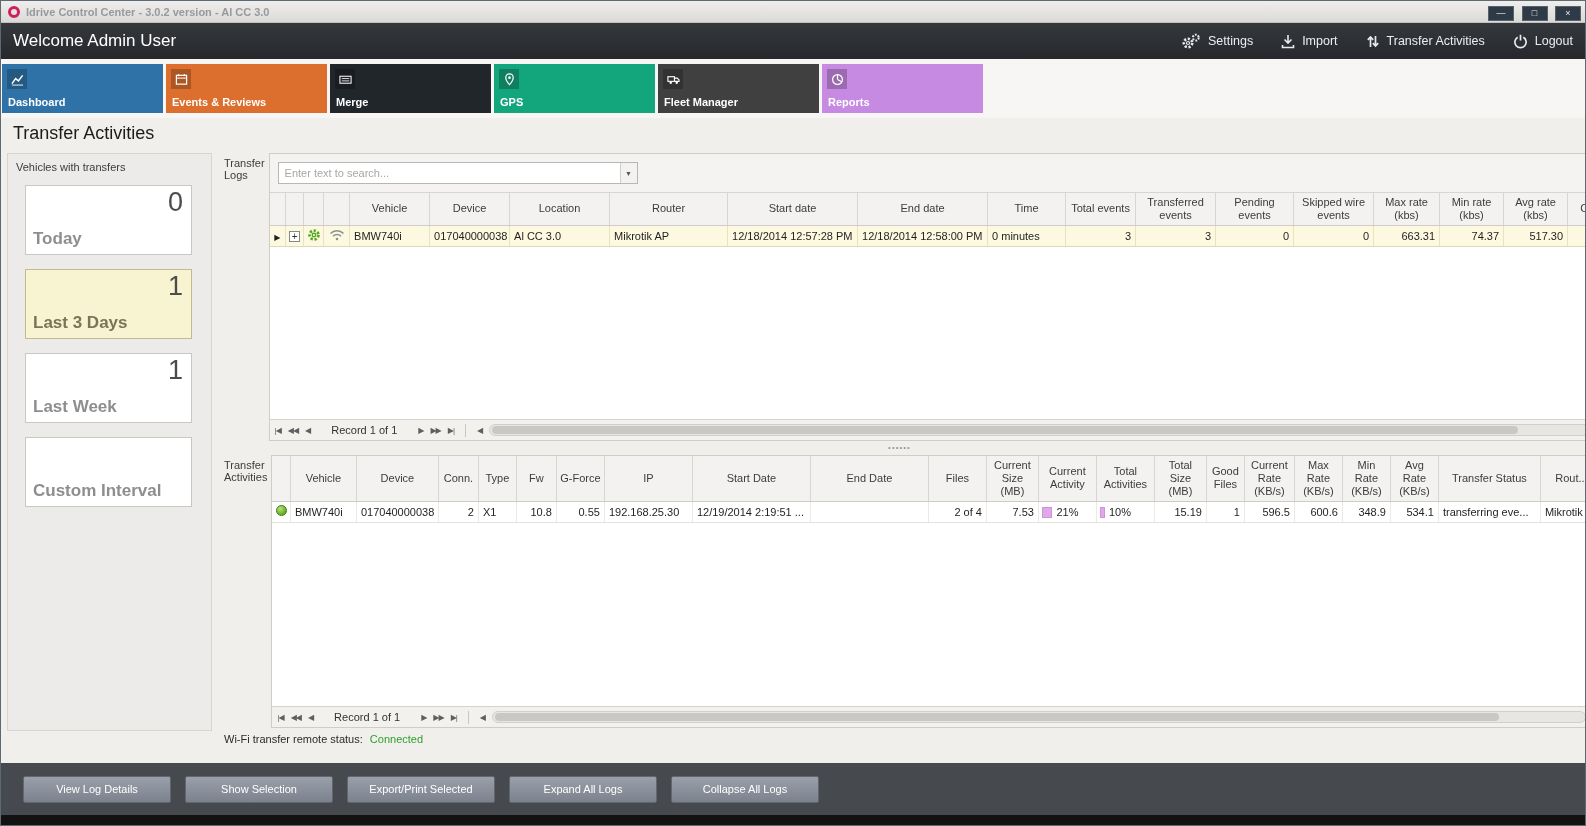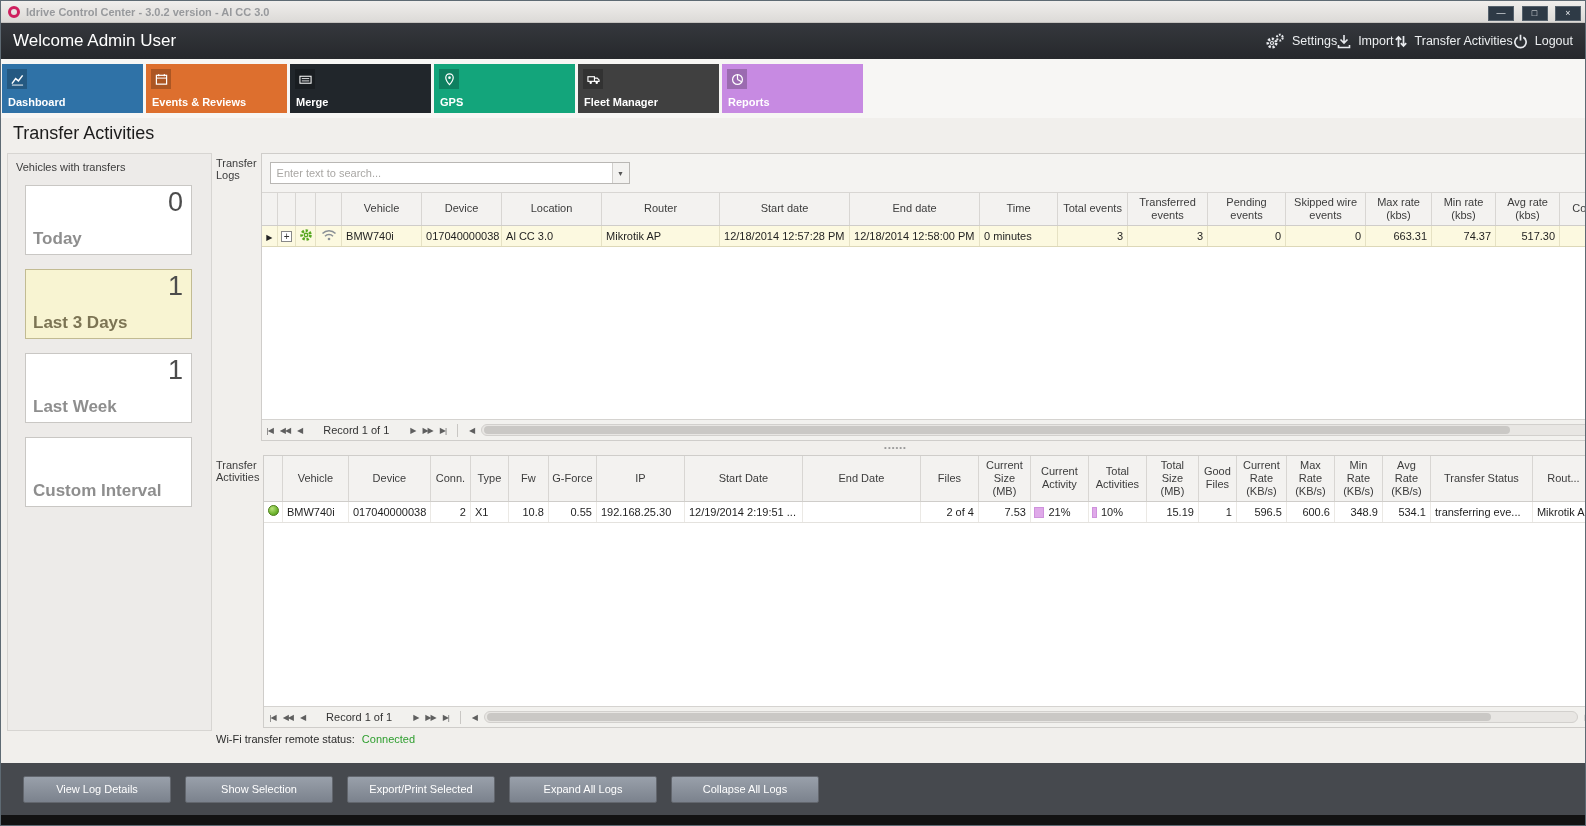--- a/index.html
+++ b/index.html
@@ -6,30 +6,30 @@
 html,body{background:#666;}
 .window{width:1586px;height:826px;background:#f1efec;border:1px solid #5e6a73;display:flex;flex-direction:column;overflow:hidden;}
 
 .titlebar{height:22px;background:linear-gradient(#f0eeec,#dcdad7);border-bottom:1px solid #c4c2bf;display:flex;align-items:center;padding:0 4px;flex:0 0 auto;}
 .app-logo{width:12px;height:12px;border:3px solid #cf1f5e;border-radius:50%;margin:0 6px 0 3px;flex:0 0 auto;}
 .title-text{font-size:11px;font-weight:bold;color:#97999c;flex:1;white-space:nowrap;overflow:hidden;}
 .winbtn{display:inline-flex;align-items:center;justify-content:center;width:26px;height:15px;background:#2e3a46;border:1px solid #55616c;color:#e6e9ec;font-size:9px;margin-left:3px;cursor:pointer;}
 
 .toolbar{height:36px;background:linear-gradient(#35383d,#26282c);display:flex;align-items:center;padding:0 12px;color:#fff;flex:0 0 auto;}
 .welcome{font-size:17px;}
-.tb-actions{margin-left:auto;display:flex;align-items:center;}
+.tb-actions{margin-left:auto;display:flex;align-items:center;gap:28px;}
 .tb-item{display:flex;align-items:center;gap:7px;font-size:12.5px;color:#eceef0;cursor:pointer;}
 
 .tabs{height:59px;background:#f7f6f4;display:flex;gap:3px;padding:5px 0 5px 1px;flex:0 0 auto;}
-.tab{width:141px;height:49px;position:relative;cursor:pointer;flex:0 0 auto;}
+.tab{width:161px;height:49px;position:relative;cursor:pointer;flex:0 0 auto;}
 .tab-ic{position:absolute;top:5px;left:5px;width:20px;height:20px;display:flex;align-items:center;justify-content:center;background:rgba(0,0,0,.22);}
 .tab-label{position:absolute;left:6px;bottom:5px;color:#fff;font-size:11px;font-weight:bold;white-space:nowrap;}
 
 .page-title{font-size:18px;color:#1c1c1c;padding:5px 12px;height:31px;flex:0 0 auto;}
-.content{flex:1;display:flex;gap:0;padding:4px 6px 0;overflow:hidden;align-items:flex-start;}
+.content{flex:1;display:flex;gap:8px;padding:4px 6px 0;overflow:hidden;align-items:flex-start;}
 
 .sidebar{width:205px;height:578px;background:#edebe9;border:1px solid #d7d5d2;flex:0 0 auto;}
 .side-title{font-size:11px;color:#3c3c3c;padding:7px 8px 12px;}
 .card{position:relative;height:70px;margin:0 19px 14px 17px;background:#fff;border:1px solid #c9c7c4;cursor:pointer;}
 .card.selected{background:#f8f4d2;border-color:#c2bb92;}
 .card-value{position:absolute;top:1px;right:8px;font-size:27px;color:#4c4c4c;}
 .card-label{position:absolute;left:7px;bottom:5px;font-size:17px;font-weight:bold;color:#8e8e8e;}
 .card.selected .card-label{color:#7c7454;}
 
 .main{flex:1;display:flex;flex-direction:column;min-width:0;}

